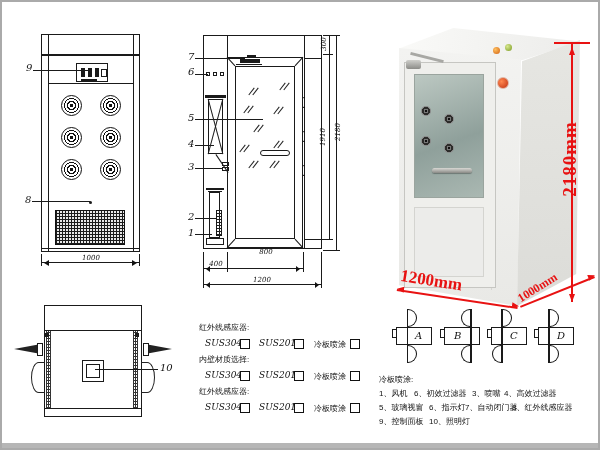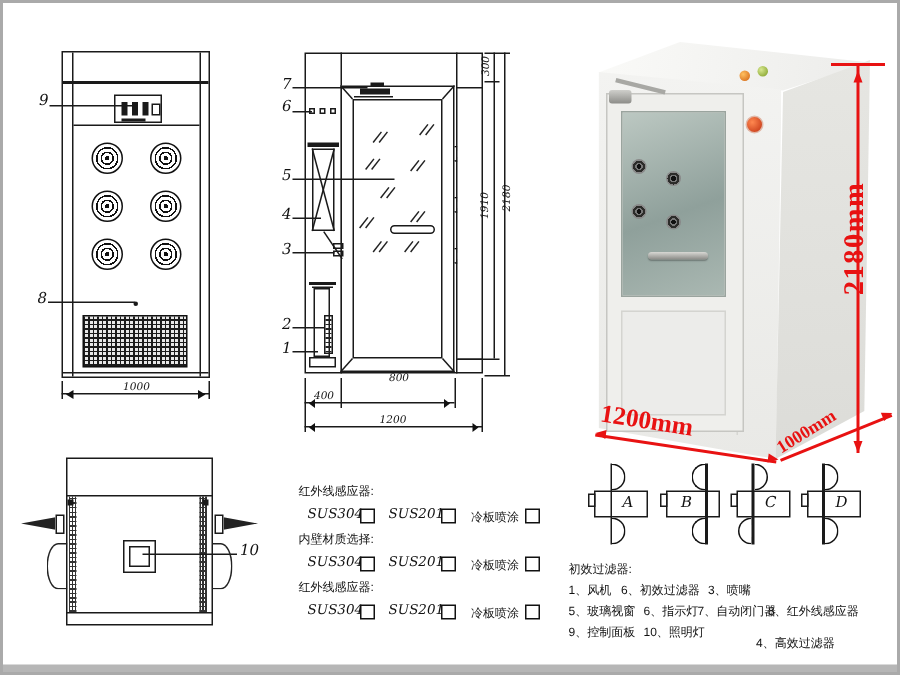--- a/index.html
+++ b/index.html
@@ -278,25 +278,25 @@
     <div class="cnh" style="left:197px;top:384px;">红外线感应器:</div>
     <div class="sus" style="left:203px;top:400px;">SUS304</div>
     <div class="chk" style="left:238px;top:401px;"></div>
     <div class="sus" style="left:257px;top:400px;">SUS201</div>
     <div class="chk" style="left:292px;top:401px;"></div>
     <div class="cnh" style="left:312px;top:401px;">冷板喷涂</div>
     <div class="chk" style="left:348px;top:401px;"></div>
   </div>
 
   <div>
-    <div class="leg" style="left:377px;top:372px;">初效过滤器:</div>
+    <div class="leg" style="left:377px;top:372px;">冷板喷涂:</div>
     <div class="leg" style="left:377px;top:386px;">1、风机</div>
     <div class="leg" style="left:412px;top:386px;">6、初效过滤器</div>
     <div class="leg" style="left:470px;top:386px;">3、喷嘴</div>
-    <div class="leg" style="left:502px;top:386px;margin-top:35px;">4、高效过滤器</div>
+    <div class="leg" style="left:502px;top:386px;">4、高效过滤器</div>
     <div class="leg" style="left:377px;top:400px;">5、玻璃视窗</div>
     <div class="leg" style="left:427px;top:400px;">6、指示灯</div>
     <div class="leg" style="left:463px;top:400px;">7、自动闭门器</div>
     <div class="leg" style="left:510px;top:400px;">8、红外线感应器</div>
     <div class="leg" style="left:377px;top:414px;">9、控制面板</div>
     <div class="leg" style="left:427px;top:414px;">10、照明灯</div>
   </div>
 
   <div style="position:absolute;left:0;top:441px;width:600px;height:9px;background:#b6b6b6;"></div>
 </div>

